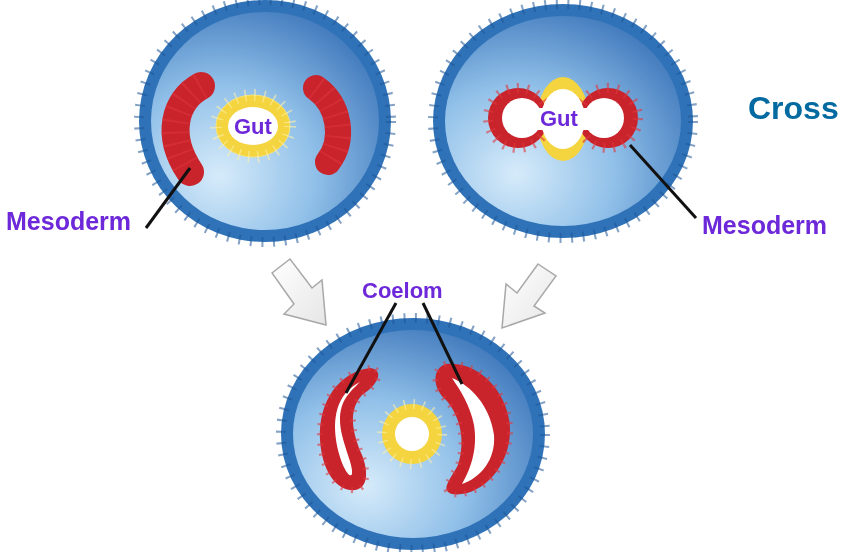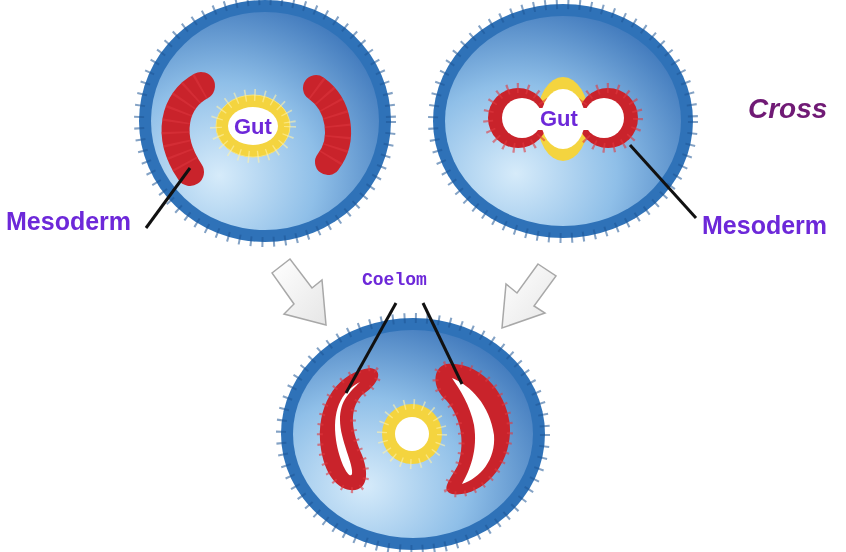--- a/index.html
+++ b/index.html
@@ -2,24 +2,24 @@
 <html><head>
 <meta charset="utf-8">
 <style>
   html, body { margin: 0; padding: 0; background: #ffffff; }
   body { width: 846px; height: 552px; position: relative; overflow: hidden;
          font-family: "Liberation Sans", sans-serif; }
   svg.diagram { position: absolute; left: 0; top: 0; width: 846px; height: 552px; }
   .lbl { position: absolute; font-family: "Liberation Sans", sans-serif; font-weight: bold; color: #6d28d9; white-space: nowrap; }
   .lbl-mes-left { left: 6px; top: 207px; font-size: 25px; }
   .lbl-mes-right { left: 702px; top: 211px; font-size: 25px; }
-  .lbl-coelom { left: 362px; top: 270px; font-size: 18px; font-family: Liberation Mono, monospace; }
+  .lbl-coelom { left: 362px; top: 278px; font-size: 22px; }
   .lbl-gut-1 { left: 234px; top: 114px; font-size: 22px; }
   .lbl-gut-2 { left: 540px; top: 106px; font-size: 22px; }
-  .lbl-cross { left: 748px; top: 93px; font-size: 28px; color: #701a75; line-height: 31px; font-style: italic; }
+  .lbl-cross { left: 748px; top: 93px; font-size: 32px; color: #0369a1; line-height: 31px; }
 </style>
 </head>
 <body>
 
 <svg class="diagram" viewBox="0 0 846 552" xmlns="http://www.w3.org/2000/svg">
   <defs>
     <radialGradient id="bodyGrad" cx="0.3" cy="0.75" r="0.95">
       <stop offset="0" stop-color="#d6ebfa"></stop>
       <stop offset="0.45" stop-color="#8fbfe8"></stop>
       <stop offset="1" stop-color="#2b66b0"></stop>

